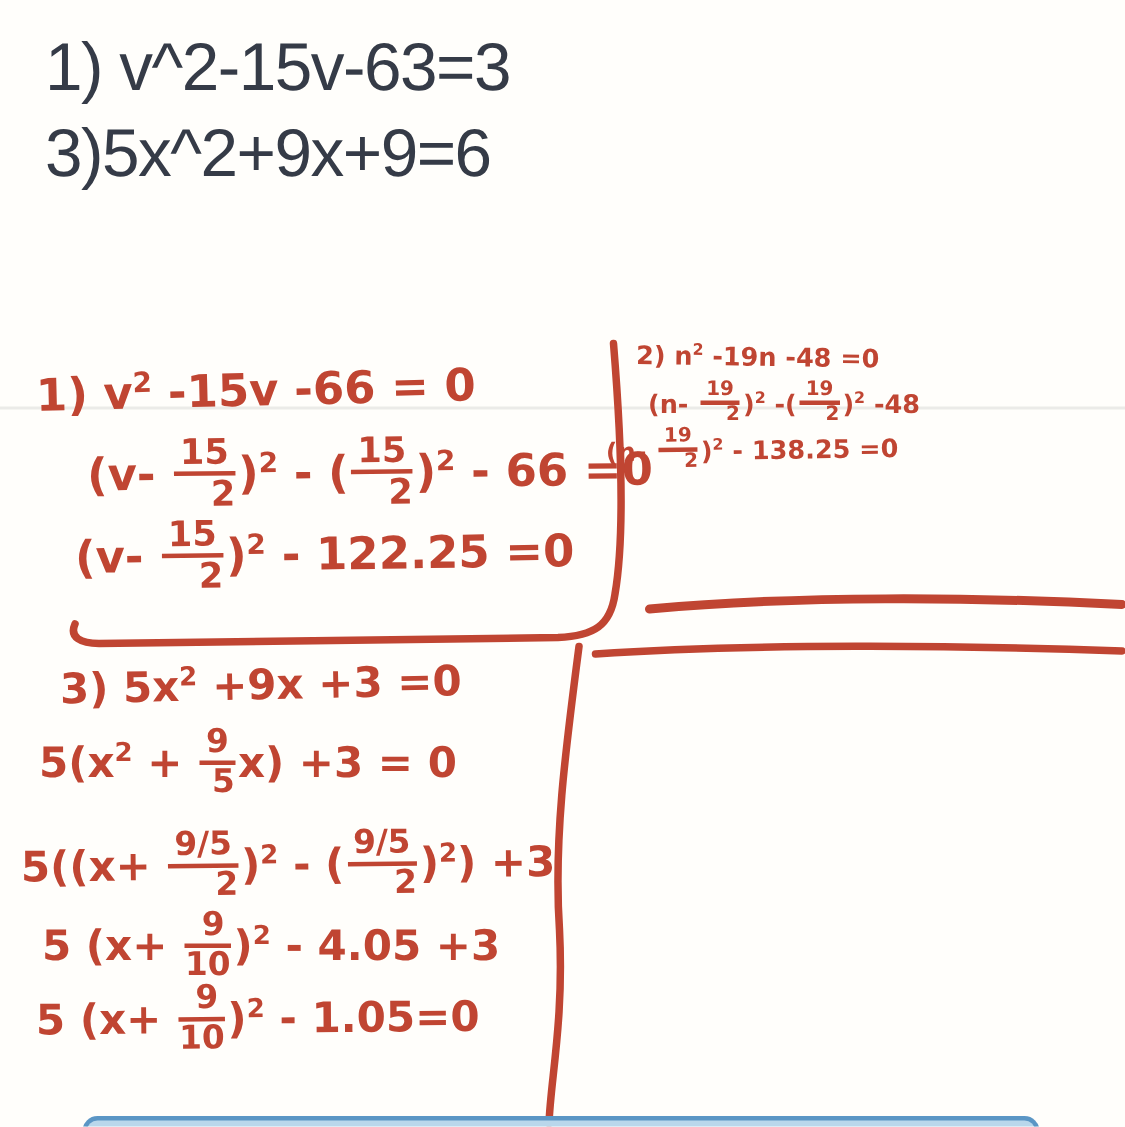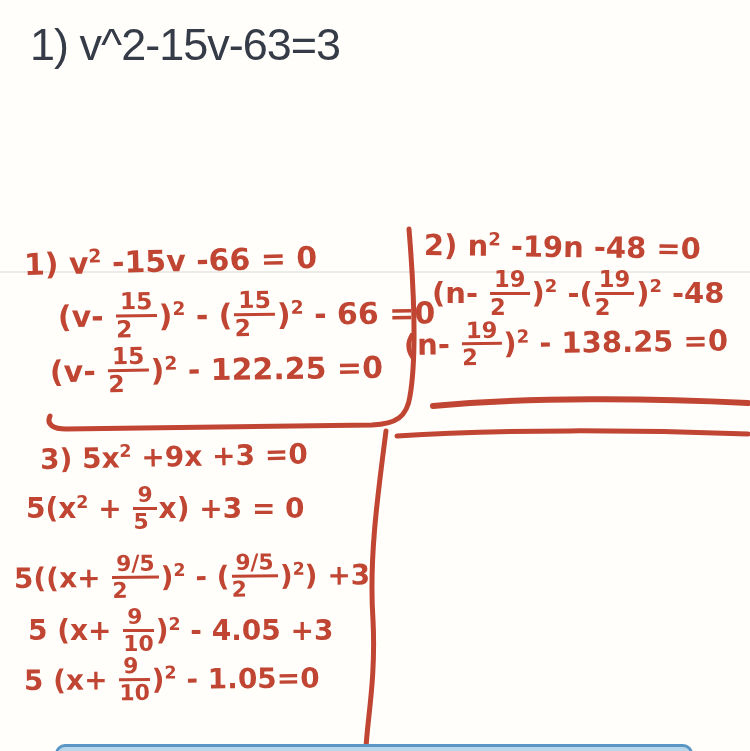--- a/index.html
+++ b/index.html
@@ -29,40 +29,40 @@
     position:absolute;
     color:var(--ink,#c04532);
     font-family:"DejaVu Sans",sans-serif;
     font-weight:bold;
   }
   .hw-line{white-space:nowrap;transform-origin:left center;line-height:1.25;}
   #q1{left:18px;top:246px;font-size:30px;}
   #q1 .hw-line:nth-child(1){margin-left:6px;transform:rotate(-1.4deg);margin-bottom:8px;}
   #q1 .hw-line:nth-child(2){margin-left:40px;transform:rotate(-0.6deg);}
   #q1 .hw-line:nth-child(3){margin-left:32px;transform:rotate(-0.8deg);margin-top:2px;}
-  #q2{left:404px;top:227px;font-size:29px;}
+  #q2{left:404px;top:227px;font-size:17px;}
   #q2 .hw-line:nth-child(1){margin-left:20px;transform:rotate(0.8deg);margin-bottom:6px;}
   #q2 .hw-line:nth-child(2){margin-left:28px;}
   #q2 .hw-line:nth-child(3){margin-left:0;transform:rotate(-0.8deg);}
   #q3{left:14px;top:442px;font-size:28px;}
   #q3 .hw-line:nth-child(1){margin-left:26px;transform:rotate(-1.2deg);margin-bottom:8px;}
   #q3 .hw-line:nth-child(2){margin-left:12px;margin-bottom:20px;}
   #q3 .hw-line:nth-child(3){margin-left:0;transform:rotate(-0.6deg);}
   #q3 .hw-line:nth-child(4){margin-left:14px;margin-top:2px;}
   #q3 .hw-line:nth-child(5){margin-left:10px;transform:rotate(-0.5deg);}
   #q4{left:392px;top:438px;font-size:25px;}
   #q4 .hw-line{margin-bottom:11px;}
   #q4 .hw-line:nth-child(1){margin-left:18px;transform:rotate(-1deg);}
   #q4 .hw-line:nth-child(2){margin-left:32px;transform:rotate(0.5deg);}
   #q4 .hw-line:nth-child(3){margin-left:0;transform:rotate(-0.5deg);}
   #q4 .hw-line:nth-child(4){margin-left:2px;}
   #q4 .hw-line:nth-child(5){margin-left:2px;transform:rotate(-0.8deg);}
   
   .frac{
-    display:inline-block;vertical-align:middle;text-align:left;
+    display:inline-block;vertical-align:middle;text-align:right;
     line-height:1.08;font-size:0.78em;transform:translateY(-2px);
     margin:0 2px;
   }
   .frac .num{display:block;padding:0 4px;border-bottom:3px solid currentColor;}
   .frac .den{display:block;}
   .hw sup{font-size:0.62em;vertical-align:super;letter-spacing:0;}
   
   .dividers{position:absolute;left:0;top:0;pointer-events:none;}
   .dividers path{fill:none;stroke-linecap:round;stroke-linejoin:round;}
   
@@ -73,21 +73,21 @@
     border-bottom:none;
     border-radius:10px 10px 0 0;
     box-sizing:border-box;
   }
 </style>
 </head>
 <body>
 
 <div class="page" style="--bg: #fffefb; --typed: #353b47; --ink: #c04532; --rule: #ebebe8; --btnborder: #5b96c5; --btnfill: #b9d7eb;">
 
-  <div class="typed"><div>1) v^2-15v-63=3</div></div>
+  <div class="typed"><div>1) v^2-15v-63=3</div><div>3)5x^2+9x+9=6</div></div>
 
   <div class="rule-line"></div>
 
   <div class="hw" id="q1">
       <div class="hw-line">1) v<sup>2</sup> -15v -66 = 0</div>
       <div class="hw-line">(v- <span class="frac"><span class="num">15</span><span class="den">2</span></span>)<sup>2</sup> - (<span class="frac"><span class="num">15</span><span class="den">2</span></span>)<sup>2</sup> - 66 =0</div>
       <div class="hw-line">(v- <span class="frac"><span class="num">15</span><span class="den">2</span></span>)<sup>2</sup>  - 122.25 =0</div>
     </div>
   <div class="hw" id="q2">
       <div class="hw-line">2) n<sup>2</sup> -19n -48 =0</div>

